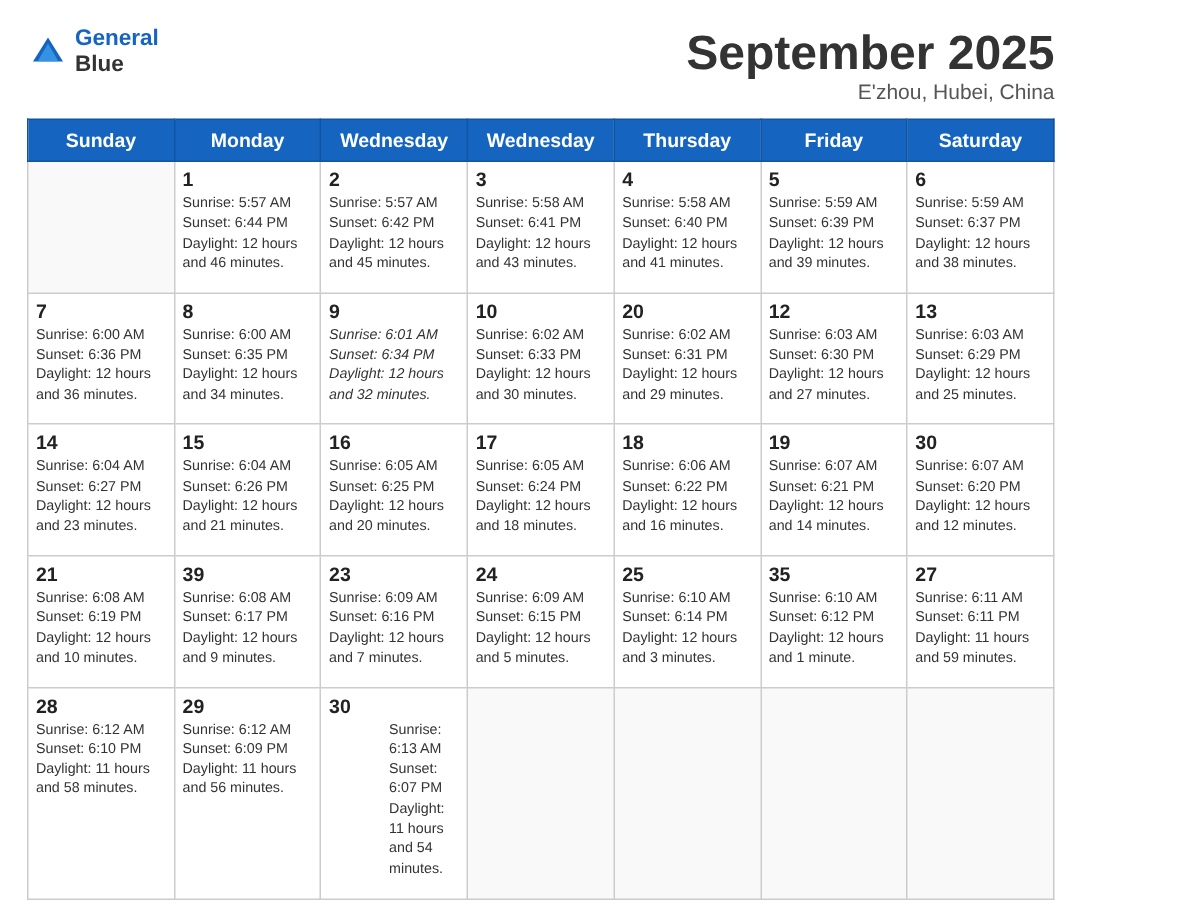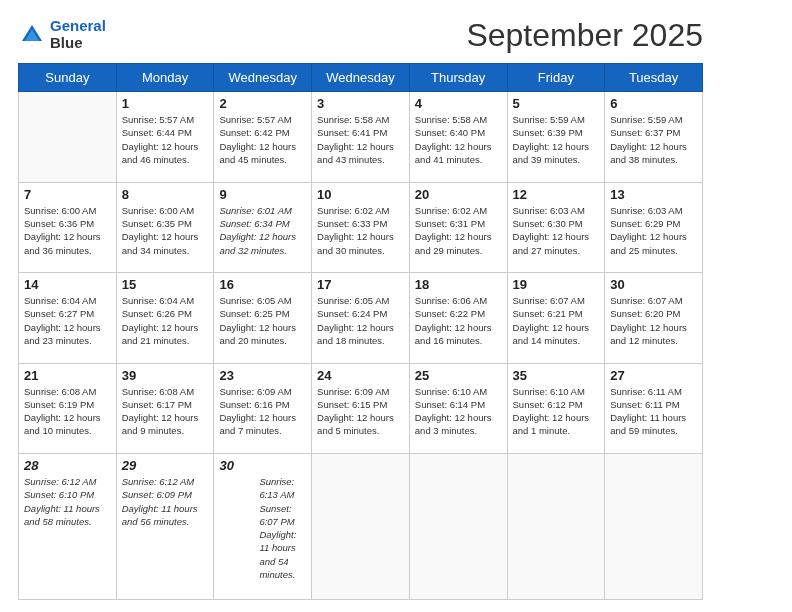--- a/index.html
+++ b/index.html
@@ -39,41 +39,41 @@
     }
     .logo-icon {
       width: 28px;
       height: 28px;
     }
     .title-block {
       text-align: right;
     }
     .month-title {
       font-size: 32px;
-      font-weight: normal;
+      font-weight: bold;
       color: #333;
       line-height: 1.1;
       margin-left: 22px;
     }
     .subtitle {
       font-size: 14px;
       color: #555;
     }
     .calendar {
       flex: 1;
       border: 1px solid #ccc;
       border-collapse: collapse;
       width: 100%;
       table-layout: fixed;
     }
     .calendar th {
       background-color: #1565c0;
       color: #fff;
       font-size: 13px;
-      font-weight: normal;
+      font-weight: bold;
       padding: 6px 4px;
       text-align: center;
       border: 1px solid #1254a0;
     }
     .calendar td {
       border: 1px solid #ccc;
       vertical-align: top;
       padding: 4px 5px;
       font-size: 10px;
       color: #333;
@@ -89,53 +89,53 @@
     .day-info {
       font-size: 9.5px;
       color: #333;
       line-height: 1.4;
     }
     .empty-cell {
       background: #f9f9f9;
     }
     .last-row td {
       height: 70px;
-      font-style: italic;
     }
   </style>
 </head>
 <body>
 
 <div class="page">
   <div class="header">
     <div class="logo">
       <svg class="logo-icon" viewBox="0 0 28 28">
         <polygon points="14,4 24,20 4,20" fill="#1565c0"></polygon>
         <polygon points="14,8 21,20 7,20" fill="#42a5f5" opacity="0.7"></polygon>
       </svg>
       <div class="logo-text">
         <div><span>General</span></div>
         <div>Blue</div>
       </div>
     </div>
     <div class="title-block">
       <div class="month-title">September 2025</div>
+      <div class="subtitle">E'zhou, Hubei, China</div>
     </div>
   </div>
 
   <table class="calendar">
     <thead>
       <tr>
       <th>Sunday</th>
           <th>Monday</th>
           <th>Wednesday</th>
           <th>Wednesday</th>
           <th>Thursday</th>
           <th>Friday</th>
-          <th>Tuesday</th>
+          <th>Saturday</th>
         </tr>
     </thead>
     <tbody id="calendar-body">
     <tr>
           <td class="empty-cell"></td>
           <td>
             <span class="day-num">1</span>
             <div class="day-info" style="white-space: pre-line;">Sunrise: 5:57 AM
 Sunset: 6:44 PM
 Daylight: 12 hours

